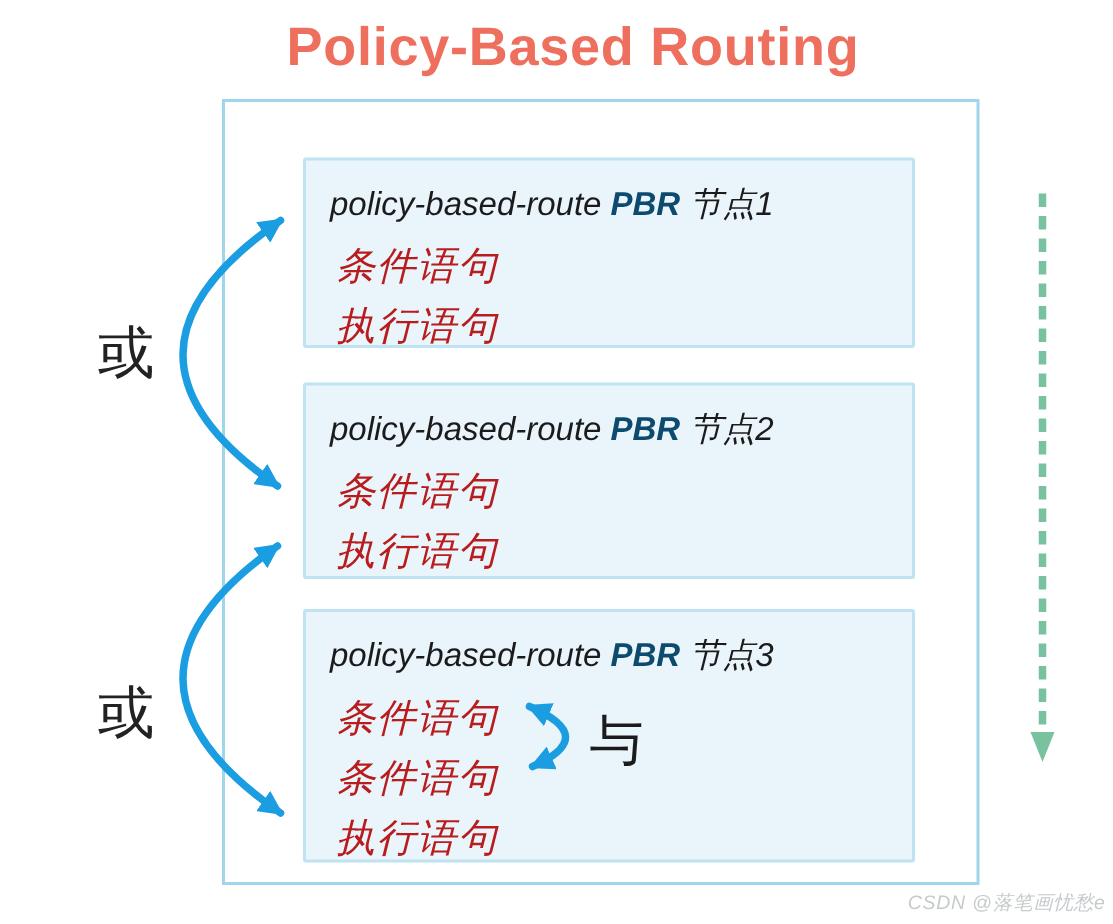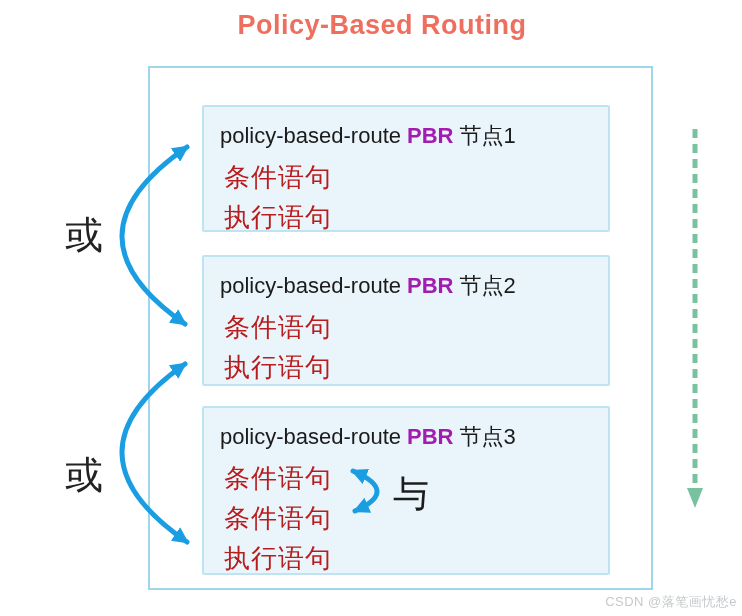--- a/index.html
+++ b/index.html
@@ -3,59 +3,60 @@
 <meta charset="utf-8">
 <style>
   html,body{margin:0;padding:0;}
   body{
     width:742px;height:616px;position:relative;overflow:hidden;
     background:#ffffff;
     font-family:"Liberation Sans","DejaVu Sans",sans-serif;
   }
   .page-title{
     position:absolute;left:22px;top:10px;width:720px;
-    text-align:center;font-size:27px;font-weight:bold;
+    text-align:center;font-size:36px;font-weight:bold;
     color:#ee6f5d;letter-spacing:0.5px;
   }
   .diagram-container{
     position:absolute;left:148px;top:66px;width:501px;height:520px;
     border:2px solid #9fd6eb;background:#ffffff;
   }
   .node-box{
     position:absolute;left:202px;width:408px;
     background:#e9f4fb;border:2px solid #bfe4f1;border-radius:2px;
-    padding:8px 0 0 16px;box-sizing:border-box;
+    padding:8px 0 0 16px;box-sizing:border-box;font-style:italic;
   }
   .node-box.b1{top:105px;height:127px;}
   .node-box.b2{top:255px;height:131px;}
   .node-box.b3{top:406px;height:169px;}
   .node-title{
     height:42px;display:flex;align-items:center;
     font-size:22px;color:#1b1b1b;white-space:nowrap;
   }
-  .node-title .kw{color:#a21caf;font-weight:bold;margin:0 6px;}
+  .node-title .kw{color:#0c4a6e;font-weight:bold;margin:0 6px;}
   .stmt{
     height:40px;display:flex;align-items:center;
     font-size:26px;color:#b91c1c;letter-spacing:1px;
     margin-left:4px;
   }
   .or-label{
     position:absolute;left:62px;width:44px;text-align:center;
     font-size:38px;color:#222222;font-weight:500;
   }
   .or-label.l1{top:210px;}
   .or-label.l2{top:450px;}
   .and-label{
     position:absolute;left:393px;top:470px;
     font-size:36px;color:#1b1b1b;
   }
   .watermark{
     position:absolute;right:5px;top:593px;
     font-size:13px;color:#c6cacc;letter-spacing:0.5px;
     z-index:7;
+    font-style:italic;
   }
   svg.overlay{
     position:absolute;left:0;top:0;z-index:6;pointer-events:none;
   }
 </style>
 </head>
 <body>
 
 <div class="page-title">Policy-Based Routing</div>
 

